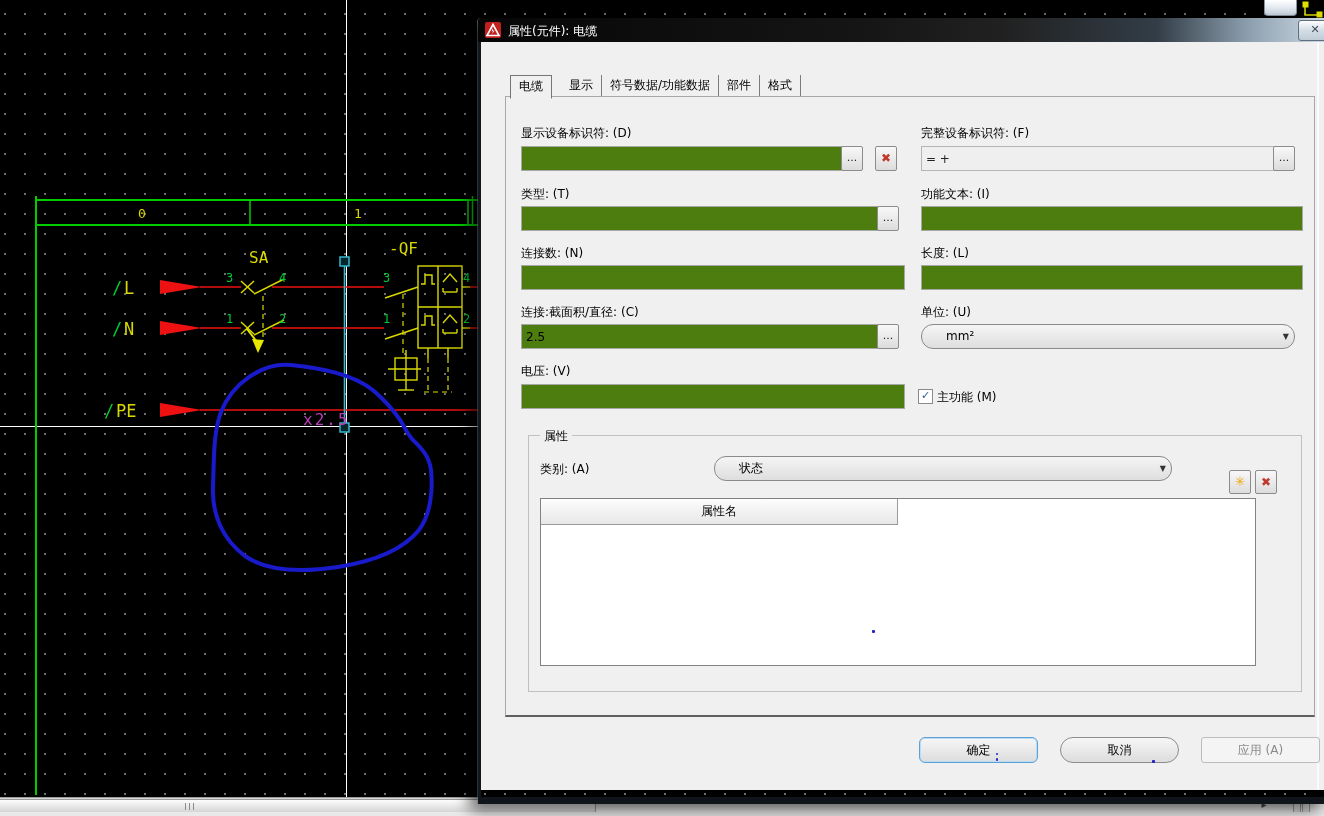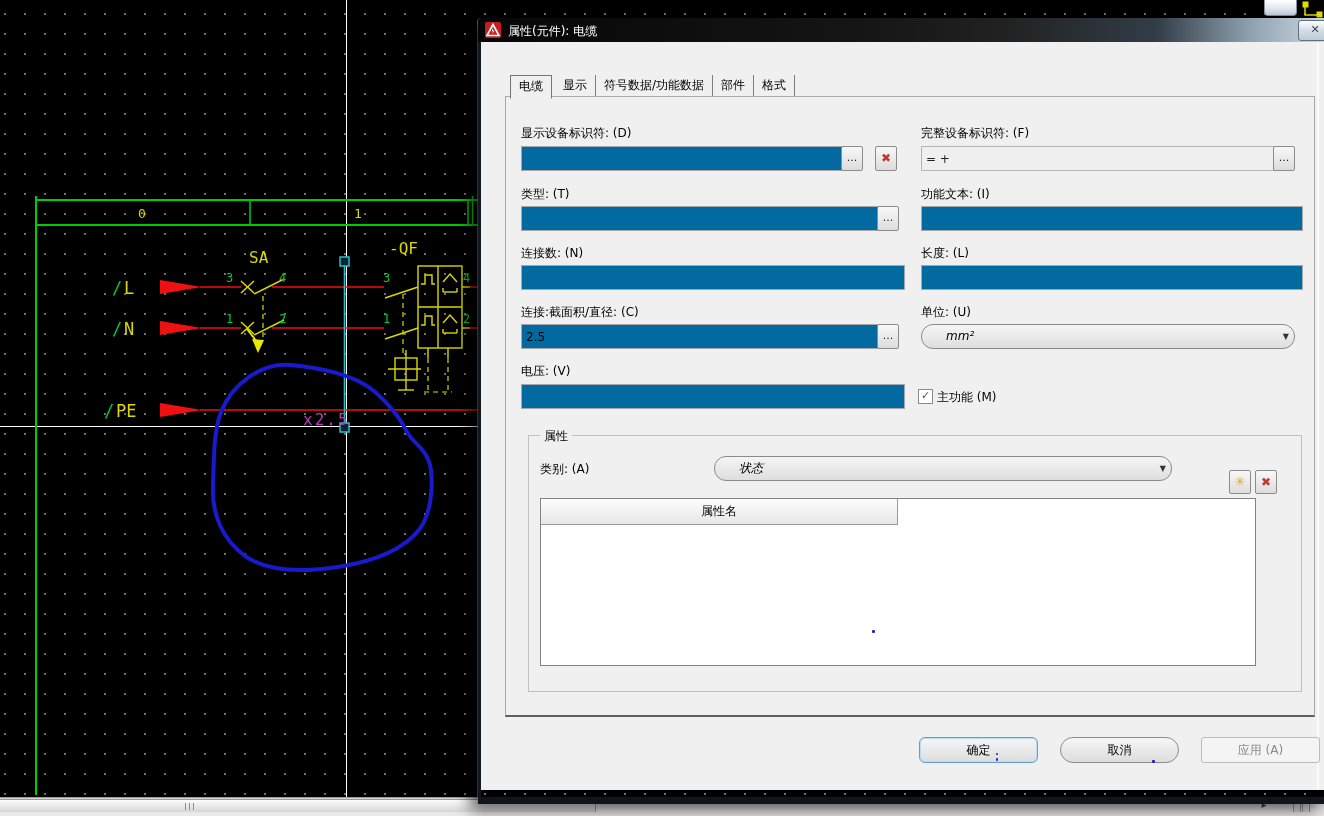--- a/index.html
+++ b/index.html
@@ -41,36 +41,36 @@
   .close-btn{position:absolute;left:820px;top:2px;width:32px;height:19px;
     background:linear-gradient(#fdfdfd,#d3dde6 50%,#bfcbd6);border:1px solid #5f6f7f;border-radius:3px;
     color:#3f4a55;font-size:11px;font-weight:bold;text-align:center;line-height:18px;}
   .content{position:absolute;left:0;top:24px;width:843px;height:748px;background:#f0f0f0;overflow:hidden;}
   .right-edge{position:absolute;left:836px;top:0;bottom:0;width:2px;background:#fbfbfb;}
 
   
   .tabs{position:absolute;left:29px;top:33px;height:22px;display:flex;z-index:3;font-size:12px;}
   .tab{height:21px;line-height:21px;padding:0 8px;color:#000;border-right:1px solid #7d7d7d;white-space:nowrap;}
   .tab.active{border:1px solid #767676;border-bottom:1px solid #f0f0f0;background:#f0f0f0;
-    height:22px;line-height:21px;margin-right:3px;position:relative;top:0;}
+    height:22px;line-height:21px;margin-right:9px;position:relative;top:0;}
   .tabpage{position:absolute;left:24px;top:54px;width:808px;height:618px;background:#f0f0f0;
     border:1px solid #a8a8a8;border-bottom:2px solid #5f5f5f;z-index:1;}
 
   .flabel{position:absolute;font-size:12px;color:#000;white-space:nowrap;z-index:2;}
-  .tinput{position:absolute;height:23px;border:1px solid #a7a7a7;background:#0369a1;font-size:12px;
+  .tinput{position:absolute;height:23px;border:1px solid #a7a7a7;background:#4d7c0f;font-size:12px;
     padding:0 4px;z-index:2;font-family:"DejaVu Sans","Liberation Sans",sans-serif;box-sizing:content-box;}
   .tinput:disabled,.tinput.ro{background:#efefef;border-color:#b5b5b5;color:#222;}
   .sbtn{position:absolute;width:22px;height:25px;background:linear-gradient(#f8f8f8,#dcdcdc);
     border:1px solid #8c8c8c;border-radius:2px;font-size:11px;text-align:center;line-height:22px;
     color:#222;z-index:2;box-sizing:border-box;}
   .sbtn.red{color:#c0392b;font-weight:bold;font-size:12px;}
   .sbtn.star{color:#eda912;font-size:13px;}
   .combo{position:absolute;height:25px;background:linear-gradient(#f5f5f5,#dedede);
     border:1px solid #8a8a8a;border-radius:12px;font-size:12px;line-height:23px;padding:0 24px;
-    z-index:2;box-sizing:border-box;font-style:italic;}
+    z-index:2;box-sizing:border-box;}
   .combo .arr{position:absolute;right:5px;top:0;font-size:8px;color:#333;line-height:23px;}
   .cbox{position:absolute;width:13px;height:13px;background:#fff;border:1px solid #8a8a8a;z-index:2;
     font-size:11px;line-height:12px;text-align:center;color:#2b579a;font-weight:bold;}
 
   .groupbox{position:absolute;left:47px;top:393px;width:772px;height:255px;
     border:1px solid #c0c0c0;box-shadow:inset 0 0 0 0 #fff;z-index:1;}
   .gb-legend{position:absolute;left:59px;top:386px;background:#f0f0f0;padding:0 4px;font-size:12px;z-index:2;}
 
   .attr-table{position:absolute;left:59px;top:456px;width:716px;height:168px;background:#fff;
     border:1px solid #828282;z-index:2;box-sizing:border-box;}

